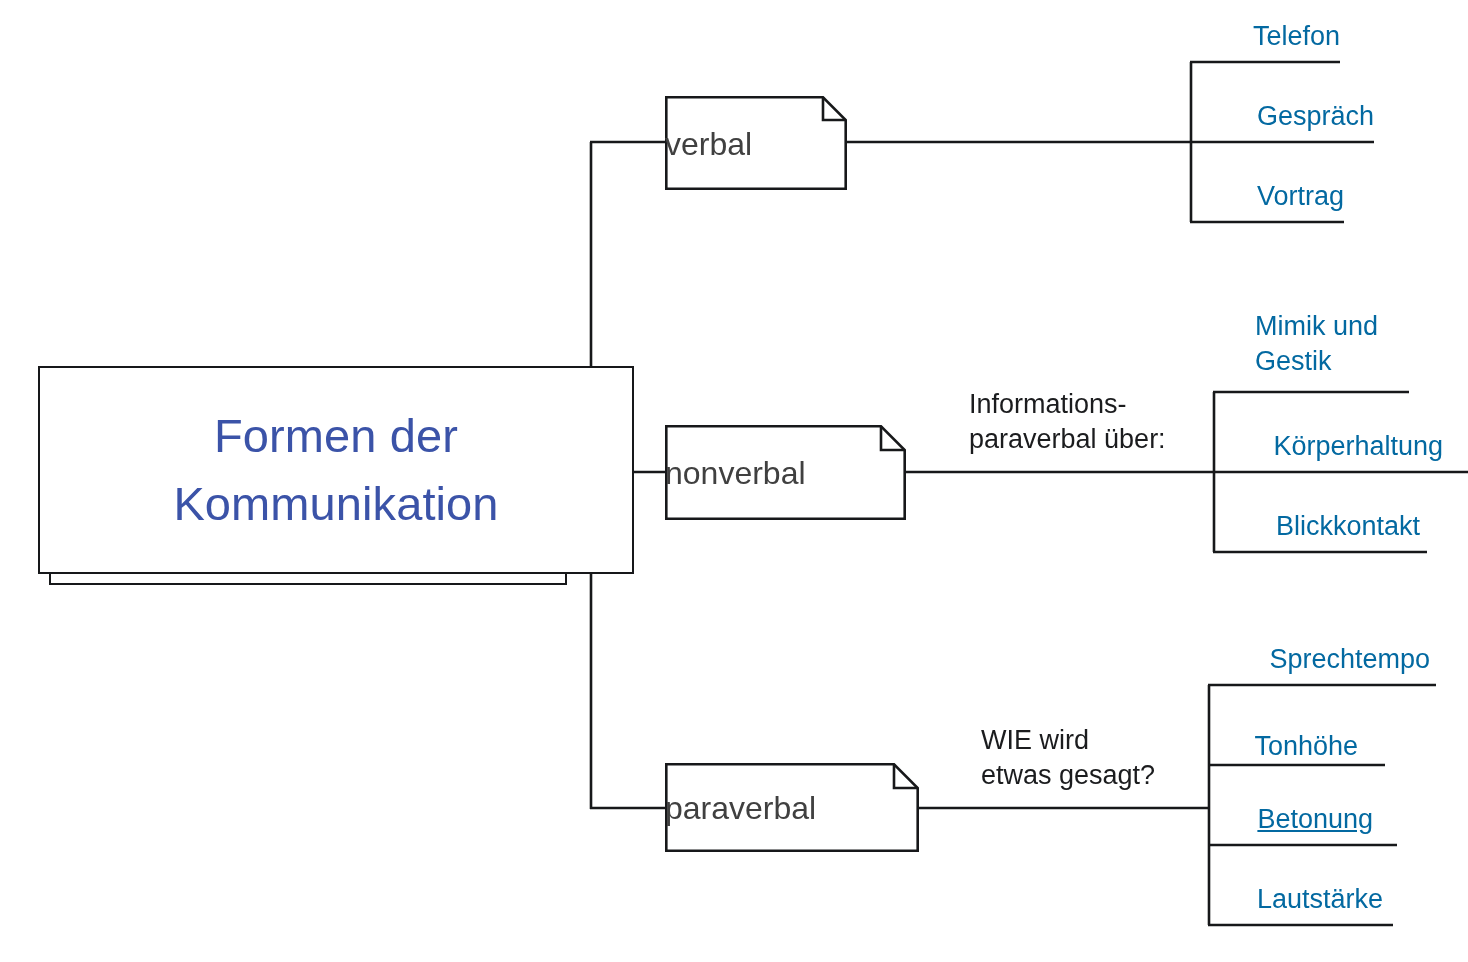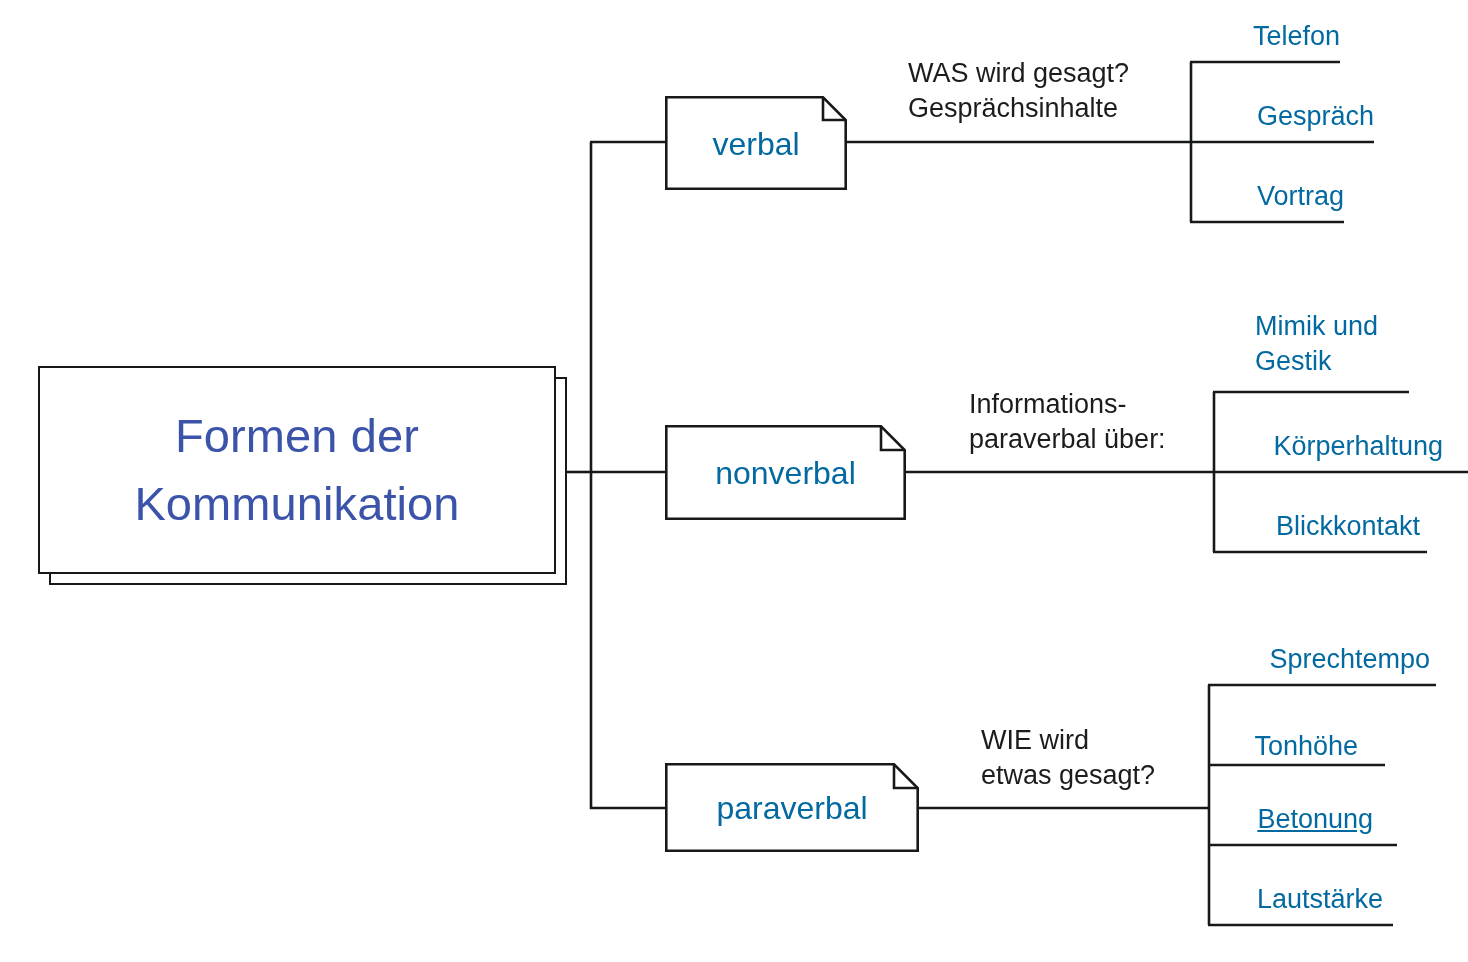--- a/index.html
+++ b/index.html
@@ -40,21 +40,21 @@
     width: 518px;
     height: 208px;
     border: 2.2px solid #17181a;
     background: #ffffff;
     box-sizing: border-box;
   }
   .root-front {
     position: absolute;
     left: 38px;
     top: 366px;
-    width: 518px;
+    width: 596px;
     height: 208px;
     border: 2.2px solid #17181a;
     background: #ffffff;
     box-sizing: border-box;
     display: flex;
     align-items: center;
     justify-content: center;
   }
   .root-label {
     color: #3b53a8;
@@ -65,23 +65,23 @@
   }
   
   .doc-node {
     position: absolute;
     box-sizing: border-box;
   }
   .doc-node .doc-label {
     position: absolute;
     left: 0;
     right: 0;
-    text-align: center;
+    text-align: left;
     font-size: 32px;
-    color: #0369a1;
+    color: #404040;
     z-index: 2;
   }
   
   .leaf-label {
     font-size: 27px;
     color: #0369a1;
   }
   .mid-label {
     font-size: 27px;
     color: #1b1c1e;
@@ -151,21 +151,20 @@
   </div>
 
   <div class="doc-node" style="left:665px; top:763px; width:254px; height:89px;border-radius:21px;">
     <svg width="254" height="89" viewBox="0 0 254 89" xmlns="http://www.w3.org/2000/svg">
       <path d="M1.3,1.3 H229 L252.7,25 V87.7 H1.3 Z" fill="#ffffff" stroke="#17181a" stroke-width="2.6" stroke-linejoin="miter"></path>
       <path d="M229,1.3 V25 H252.7" fill="none" stroke="#17181a" stroke-width="2.6" stroke-linejoin="miter"></path>
     </svg>
     <div class="doc-label" style="top:27px;">paraverbal</div>
   </div>
 
-  <div class="txt mid-label" style="left:908px; top:56px; text-align:left;"><span>WAS wird gesagt?</span><br><span>Gesprächsinhalte</span></div>
 
   <div class="txt mid-label" style="left:969px; top:387px; text-align:left;"><span>Informations-</span><br><span>paraverbal über:</span></div>
 
   <div class="txt mid-label" style="left:981px; top:723px; text-align:left;"><span>WIE wird</span><br><span>etwas gesagt?</span></div>
 
   <div class="txt leaf-label" style="left:1340px; top:19px; transform:translateX(-100%);"><span>Telefon</span></div>
 
   <div class="txt leaf-label" style="left:1374px; top:99px; transform:translateX(-100%);"><span>Gespräch</span></div>
 
   <div class="txt leaf-label" style="left:1344px; top:179px; transform:translateX(-100%);"><span>Vortrag</span></div>

